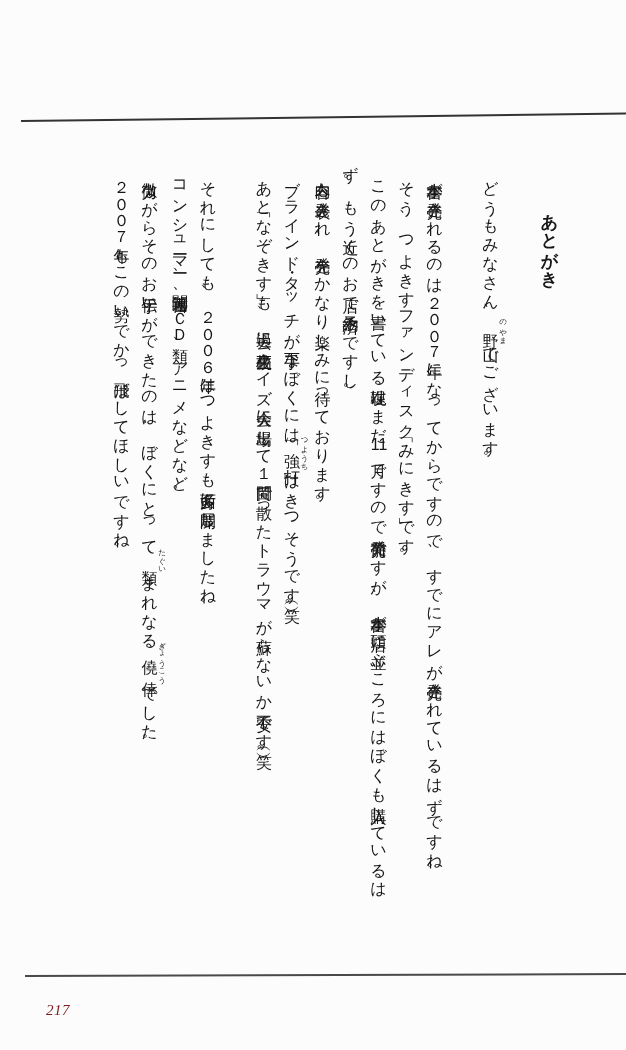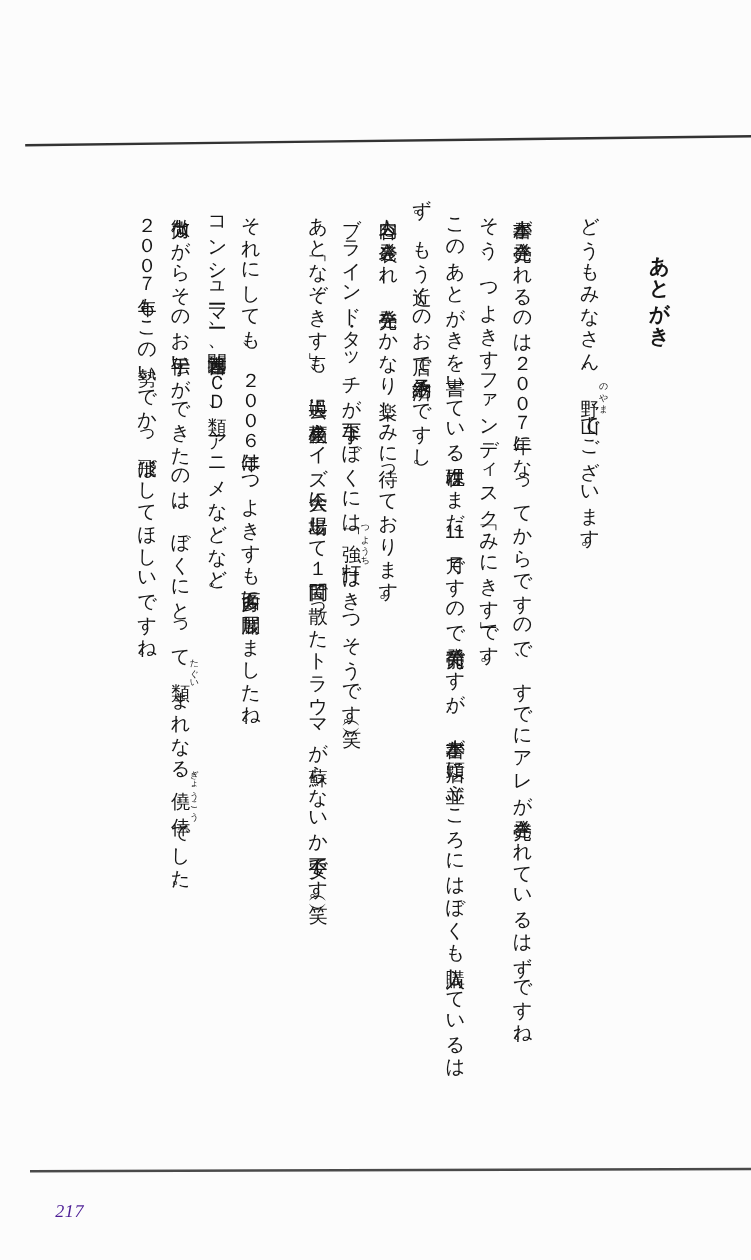--- a/index.html
+++ b/index.html
@@ -94,21 +94,21 @@
     line-height: 1;
   }
   .page-number {
     position: absolute;
     left: 46px;
     top: 1002px;
     font-family: "Liberation Serif", serif;
     font-style: italic;
     font-size: 15px;
     letter-spacing: 0.5px;
-    color: #4c1d95;
+    color: #7f1d1d;
   }
 </style>
 </head>
 <body>
 
 <div class="page">
   <div class="rule rule-top"></div>
   <h1 class="title">あとがき</h1>
   <div class="text">
       <p class="gap-after">どうもみなさん、<ruby>野山<rt>のやま</rt></ruby>でございます。</p>

